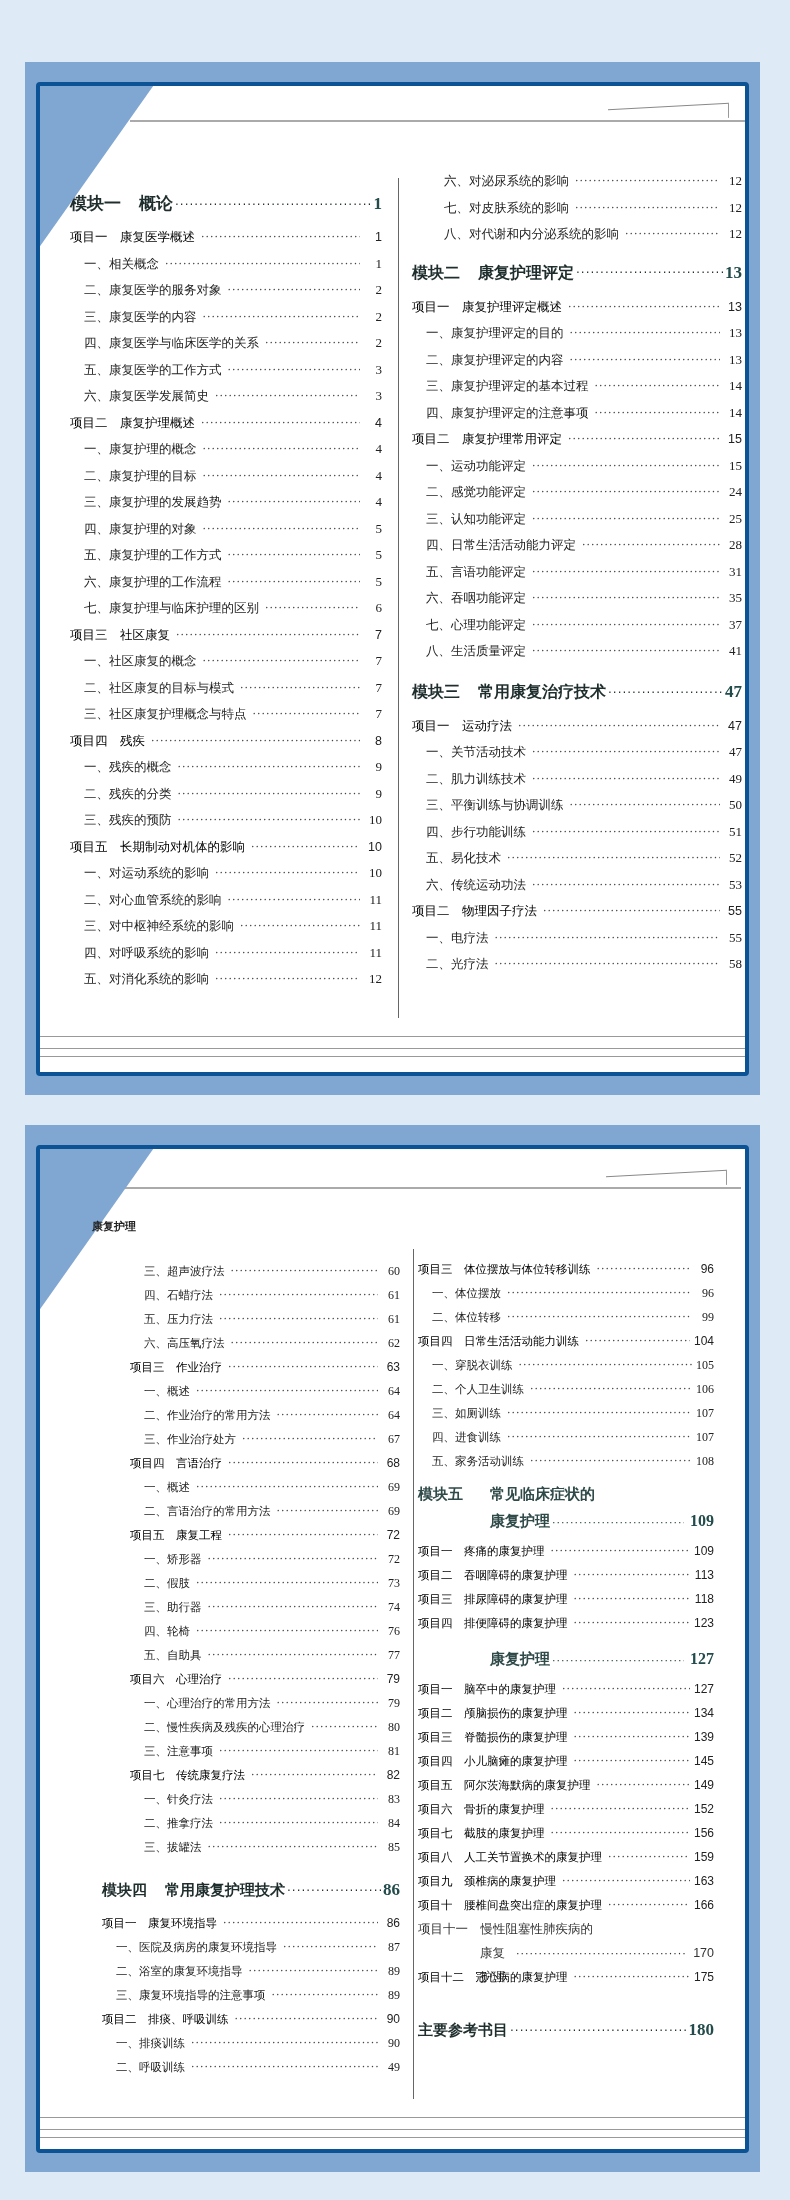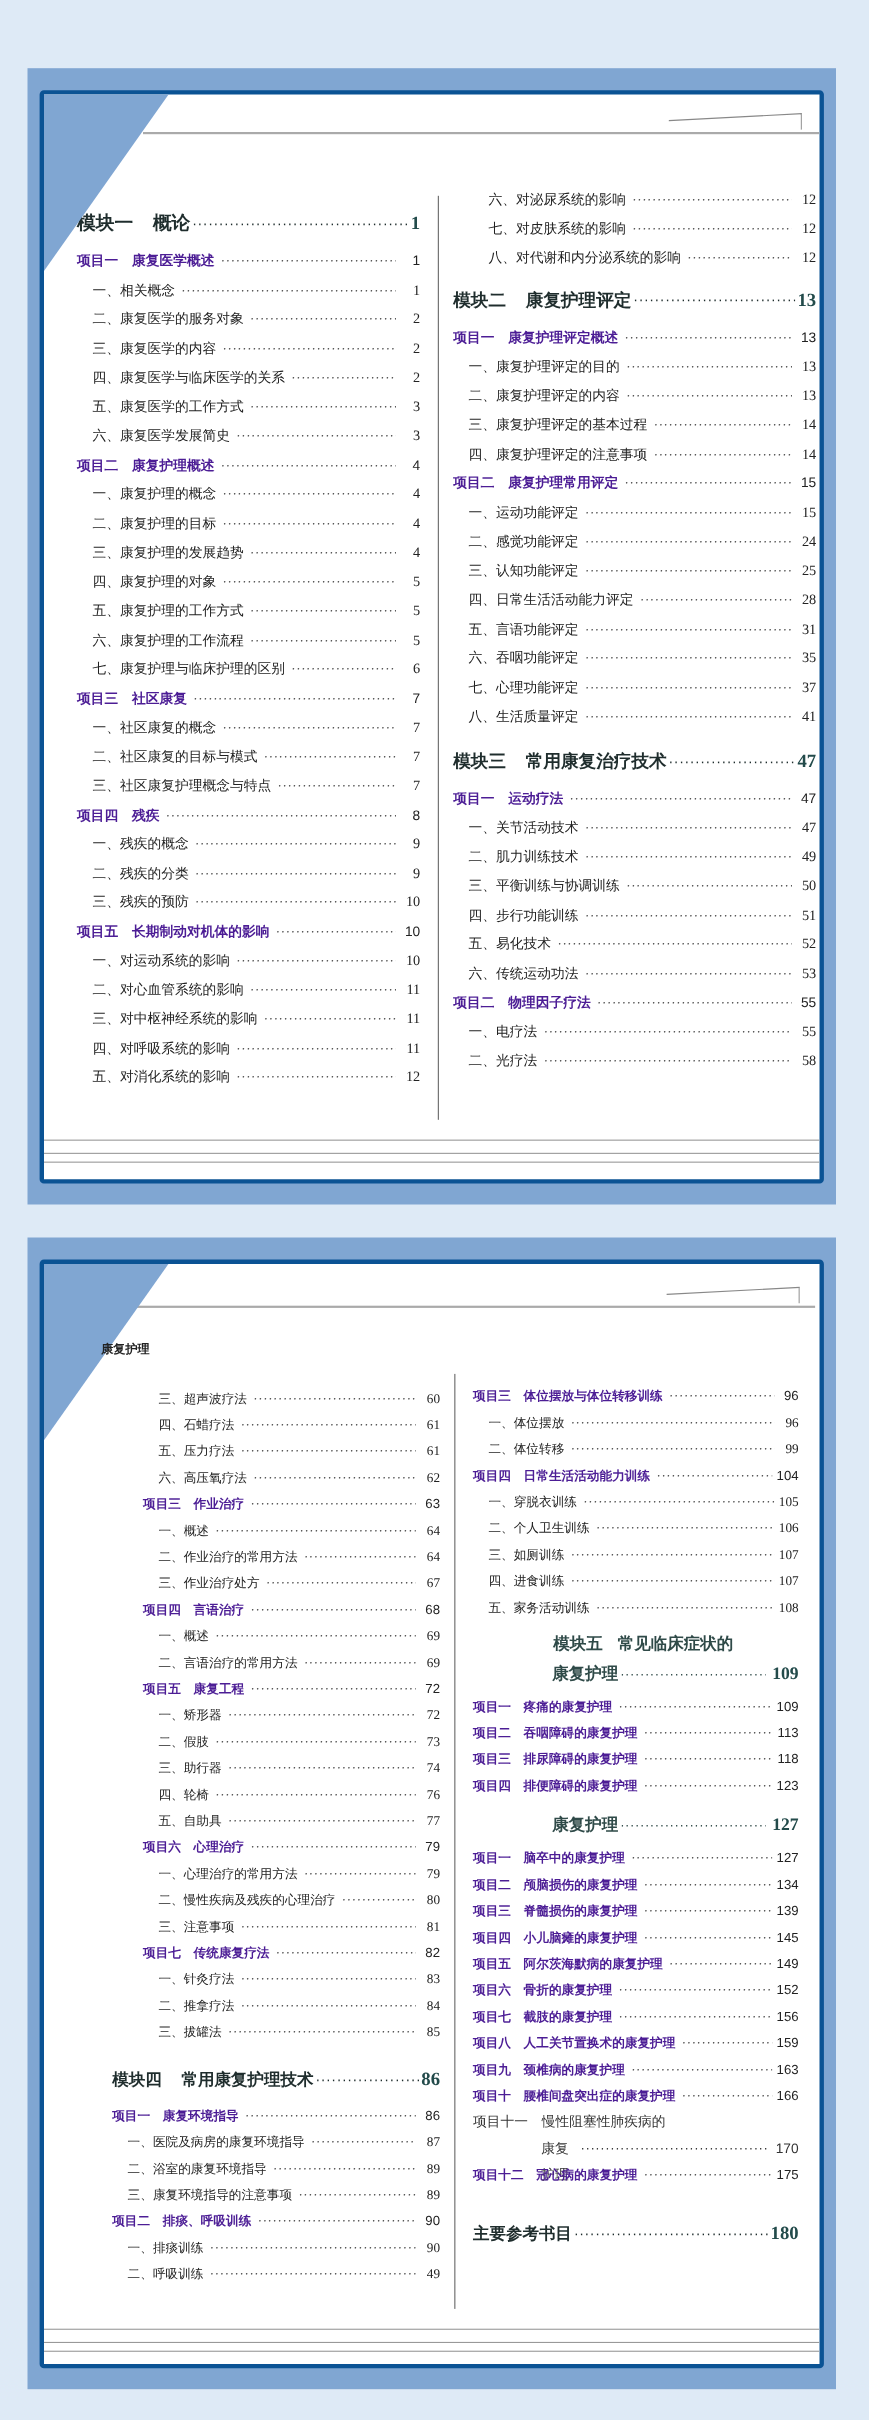--- a/index.html
+++ b/index.html
@@ -11,29 +11,29 @@
   .sheet-top{position:absolute;left:90px;right:0;top:34px;height:0;border-top:2px solid #aaa;}
   .sheet-top2{position:absolute;right:16px;top:20px;width:120px;height:14px;border-top:1px solid #888;border-right:1px solid #999;transform:skewY(-3deg);}
   .sheet-bottom{position:absolute;left:0;right:0;height:0;border-top:1.5px solid #999;}
   .divider{position:absolute;width:0;border-left:1.3px solid #666;}
   .col{position:absolute;}
   .row{display:flex;align-items:baseline;white-space:nowrap;height:26.5px;line-height:26.5px;font-size:12.5px;}
   .row .label{flex:0 0 auto;}
   .row .dots{flex:1 1 auto;overflow:hidden;margin:0 4px 0 6px;color:#444;letter-spacing:1px;font-size:11px;}
   .row .dots::before{content:"································································································";}
   .row .page{flex:0 0 auto;min-width:18px;text-align:right;font-family:"Liberation Serif",serif;font-size:13px;}
-  .row.item .label{font-family:"DejaVu Sans","Liberation Sans",sans-serif;font-weight:700;color:#4c1d95;}
+  .row.item .label{font-family:"DejaVu Sans","Liberation Sans",sans-serif;font-weight:400;color:#000000;}
   .row.item .page{font-family:"Liberation Sans",sans-serif;font-size:12.5px;}
   .row.sub{padding-left:14px;}
   .module{display:flex;align-items:baseline;white-space:nowrap;font-family:"DejaVu Sans","Liberation Sans",sans-serif;font-size:16px;font-weight:bold;color:#1f2d2d;height:34px;line-height:34px;margin:4px 0;}
   .module .mnum{margin-right:18px;}
   .module .dots{flex:1 1 auto;overflow:hidden;margin:0 2px;letter-spacing:1px;font-size:12px;font-weight:normal;}
   .module .dots::before{content:"········································································";}
   .module .page{font-family:"Liberation Serif",serif;font-size:17px;color:#234b4b;}
-  .module2{font-family:"DejaVu Sans","Liberation Sans",sans-serif;font-size:15px;font-weight:bold;color:#2f4a48;margin:8px 0 4px;text-align:center;}
+  .module2{font-family:"DejaVu Sans","Liberation Sans",sans-serif;font-size:15px;font-weight:bold;color:#2f4a48;margin:8px 0 4px;}
   .module2 .l1{height:26px;line-height:26px;white-space:nowrap;}
   .module2 .mnum{display:inline-block;width:72px;}
   .module2 .l2{display:flex;align-items:baseline;height:28px;line-height:28px;padding-left:72px;white-space:nowrap;}
   .module2 .dots{flex:1 1 auto;overflow:hidden;margin:0 6px 0 2px;letter-spacing:1px;font-size:11px;font-weight:normal;}
   .module2 .dots::before{content:"························································";}
   .module2 .page{font-family:"Liberation Serif",serif;font-size:16px;color:#234b4b;}
   .twoline{height:auto;}
   .twoline .l1{height:24px;line-height:24px;font-size:12.5px;white-space:nowrap;font-family:"DejaVu Sans","Liberation Sans",sans-serif;color:#333;}
   .twoline .l2{display:flex;align-items:baseline;height:24px;line-height:24px;padding-left:62px;font-size:12.5px;font-family:"DejaVu Sans","Liberation Sans",sans-serif;color:#333;}
   .twoline .dots{flex:1 1 auto;overflow:hidden;margin:0 6px 0 2px;letter-spacing:1px;font-size:11px;}
@@ -547,21 +547,21 @@
             <span class="page">90</span>
           </div>
           <div class="row sub">
             <span class="label">二、呼吸训练</span>
             <span class="dots"></span>
             <span class="page">49</span>
           </div>
         </div>
     </div>
 
-    <div class="col" id="p2-right" style="left:390px;top:108px;width:296px;">
+    <div class="col" id="p2-right" style="left:378px;top:108px;width:296px;">
       <div>
           <div class="row item">
             <span class="label">项目三　体位摆放与体位转移训练</span>
             <span class="dots"></span>
             <span class="page">96</span>
           </div>
           <div class="row sub">
             <span class="label">一、体位摆放</span>
             <span class="dots"></span>
             <span class="page">96</span>

